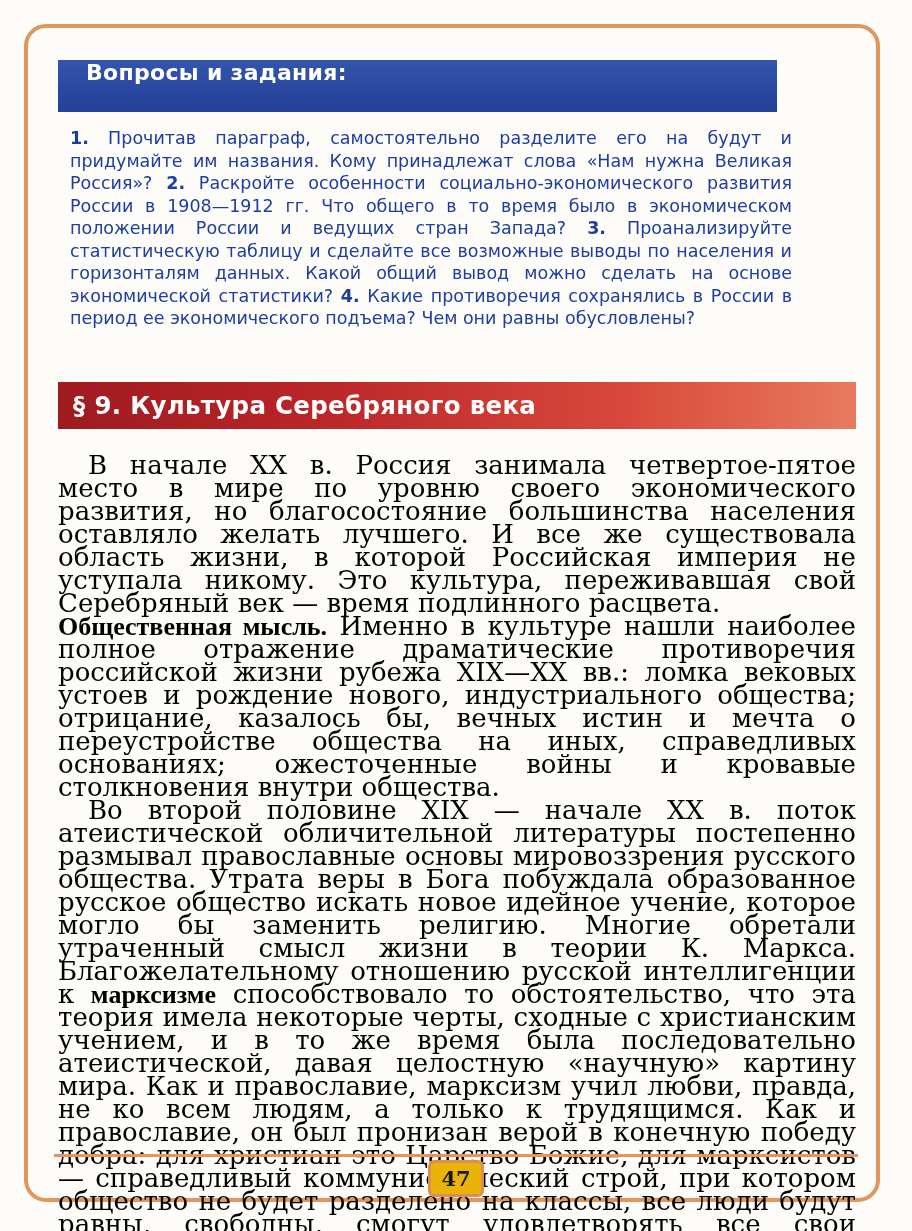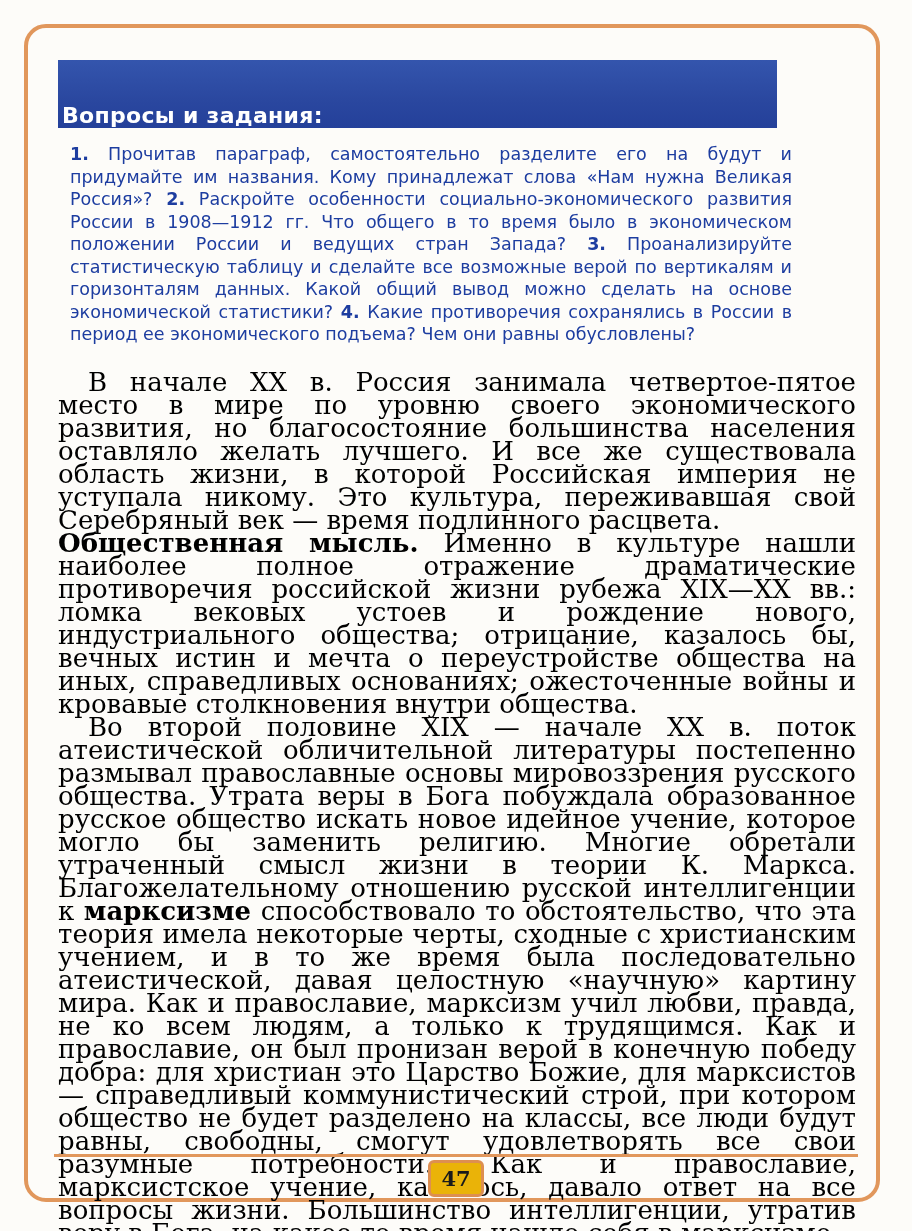--- a/index.html
+++ b/index.html
@@ -27,25 +27,25 @@
   }
   .content {
     position: absolute;
     left: 58px;
     top: 60px;
     width: 798px;
   }
   
   .q-header {
     width: 719px;
-    height: 68px;
+    height: 52px;
     background: linear-gradient(180deg, #3455ad 0%, #2a479f 60%, #24409a 100%);
     display: flex;
-    align-items: flex-end;
-    padding-left: 4px;
+    align-items: flex-start;
+    padding-left: 28px;
     box-sizing: border-box;
   }
   .q-header span {
     color: #ffffff;
     font-family: "DejaVu Sans", sans-serif;
     font-weight: bold;
     font-size: 22px;
     letter-spacing: 0.3px;
   }
   .q-text {
@@ -89,20 +89,21 @@
   }
   .body-text p {
     margin: 0;
     padding: 0;
   }
   .body-text p.indent {
     text-indent: 30px;
   }
   .body-text b {
     font-weight: bold;
+    font-family: Liberation Serif, serif;
   }
   
   .bottom-rule {
     position: absolute;
     left: 54px;
     top: 1154px;
     width: 804px;
     height: 3px;
     background: #e1975c;
   }
@@ -138,26 +139,29 @@
   <section>
     <div class="q-header">
       <span>Вопросы и задания:</span>
     </div>
     <p class="q-text">
       <b>1.</b>
       <span>Прочитав параграф, самостоятельно разделите его на будут и придумайте им названия. Кому принадлежат слова «Нам нужна Великая Россия»?</span>
       <b>2.</b>
       <span>Раскройте особенности социально-экономического развития России в 1908—1912 гг. Что общего в то время было в экономическом положении России и ведущих стран Запада?</span>
       <b>3.</b>
-      <span>Проанализируйте статистическую таблицу и сделайте все возможные верой по вертикалям и горизонталям данных. Какой общий вывод можно сделать на основе экономической статистики?</span>
+      <span>Проанализируйте статистическую таблицу и сделайте все возможные выводы по населения и горизонталям данных. Какой общий вывод можно сделать на основе экономической статистики?</span>
       <b>4.</b>
       <span>Какие противоречия сохранялись в России в период ее экономического подъема? Чем они равны обусловлены?</span>
     </p>
   </section>
 
+  <div class="banner">
+    <span>§ 9. Культура Серебряного века</span>
+  </div>
 
   <div class="body-text">
     <p class="indent">В начале XX в. Россия занимала четвертое-пятое место в мире по уровню своего экономического развития, но благосостояние большинства населения оставляло желать лучшего. И все же существовала область жизни, в которой Российская империя не уступала никому. Это культура, переживавшая свой Серебряный век — время подлинного расцвета.</p>
     <p>
       <b>Общественная мысль.</b>
       <span>Именно в культуре нашли наиболее полное отражение драматические противоречия российской жизни рубежа XIX—XX вв.: ломка вековых устоев и рождение нового, индустриального общества; отрицание, казалось бы, вечных истин и мечта о переустройстве общества на иных, справедливых основаниях; ожесточенные войны и кровавые столкновения внутри общества.</span>
     </p>
     <p class="indent">
       <span>Во второй половине XIX — начале XX в. поток атеистической обличительной литературы постепенно размывал православные основы мировоззрения русского общества. Утрата веры в Бога побуждала образованное русское общество искать новое идейное учение, которое могло бы заменить религию. Многие обретали утраченный смысл жизни в теории К. Маркса. Благожелательному отношению русской интеллигенции к</span>
       <b>марксизме</b>

